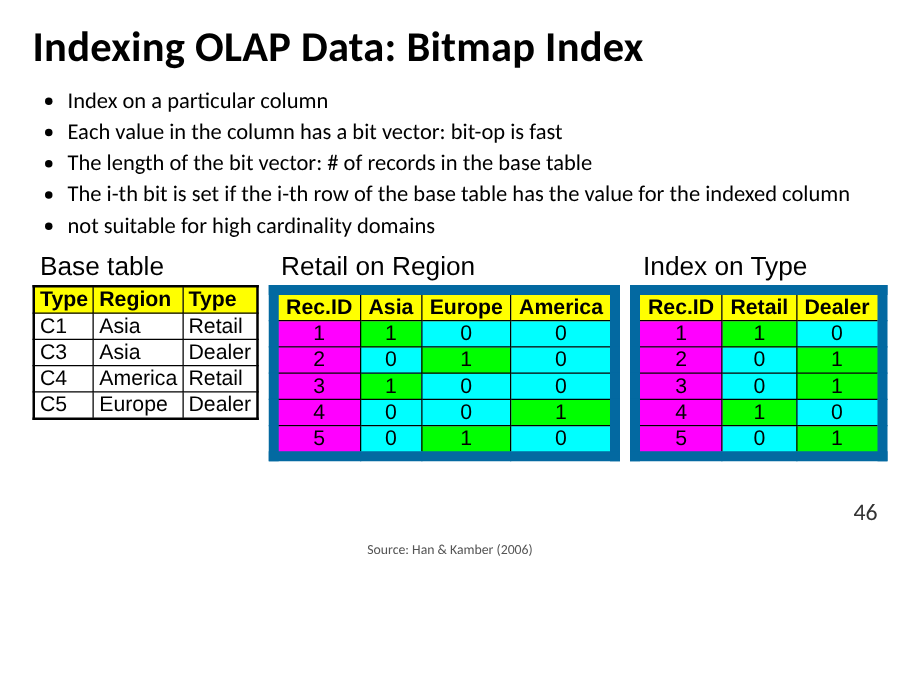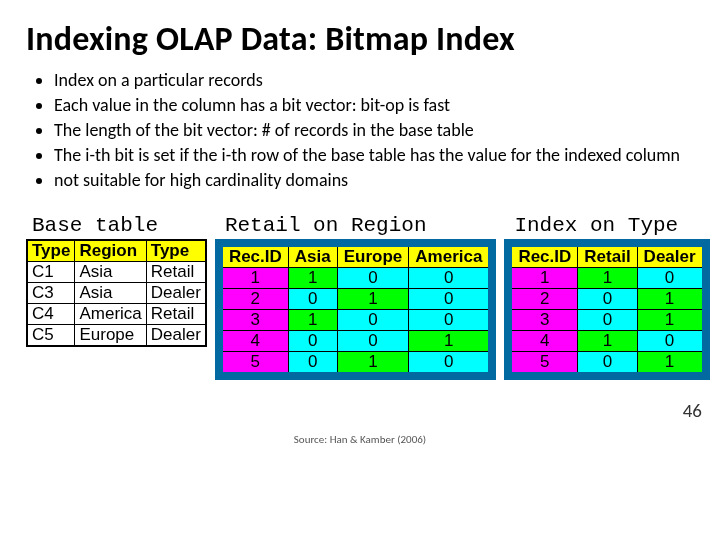--- a/index.html
+++ b/index.html
@@ -37,23 +37,23 @@
   }
   .tables-row {
     display: flex;
     align-items: flex-start;
     justify-content: flex-start;
     gap: 8px;
     margin-top: 4px;
   }
   .table-block { }
   .caption {
-    font-family: Liberation Mono, monospace;
+    font-family: Liberation Sans, sans-serif;
     font-size: 21px;
-    margin: 12px 0 2px 0;
+    margin: 0 0 2px 0;
     padding-left: 6px;
   }
   .caption.right { padding-left: 10px; }
 
   
   table.base {
     border-collapse: collapse;
     border: 2px solid #000;
     font-family: Arial, sans-serif;
     font-size: 17px;
@@ -111,21 +111,21 @@
   }
 </style>
 </head>
 <body>
 
 <div class="slide">
 
   <h1 class="title">Indexing OLAP Data: Bitmap Index</h1>
 
   <ul class="bullets">
-    <li>Index on a particular records</li>
+    <li>Index on a particular column</li>
     <li>Each value in the column has a bit vector: bit-op is fast</li>
     <li>The length of the bit vector: # of records in the base table</li>
     <li>The i-th bit is set if the i-th row of the base table has the value for the indexed column</li>
     <li>not suitable for high cardinality domains</li>
   </ul>
 
   <div class="tables-row">
 
     <div class="table-block">
       <div class="caption">Base table</div>

